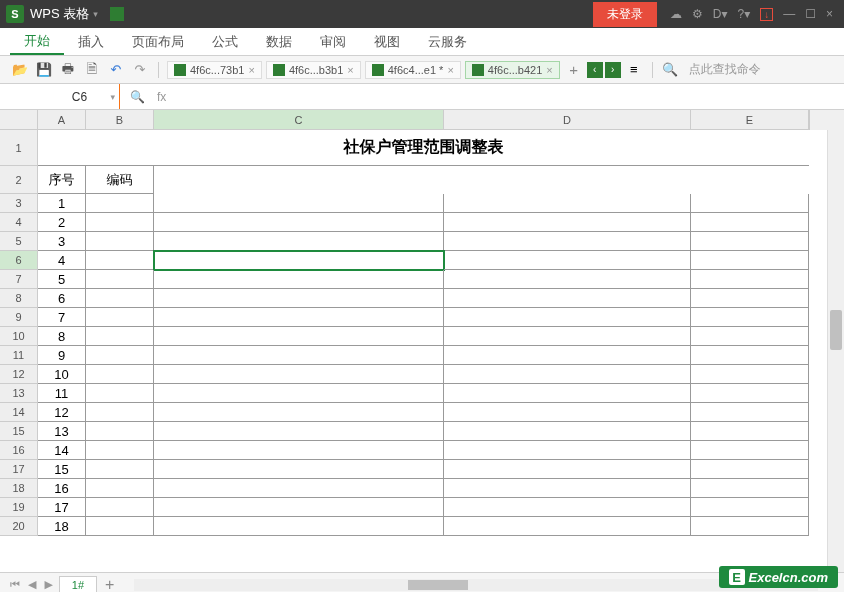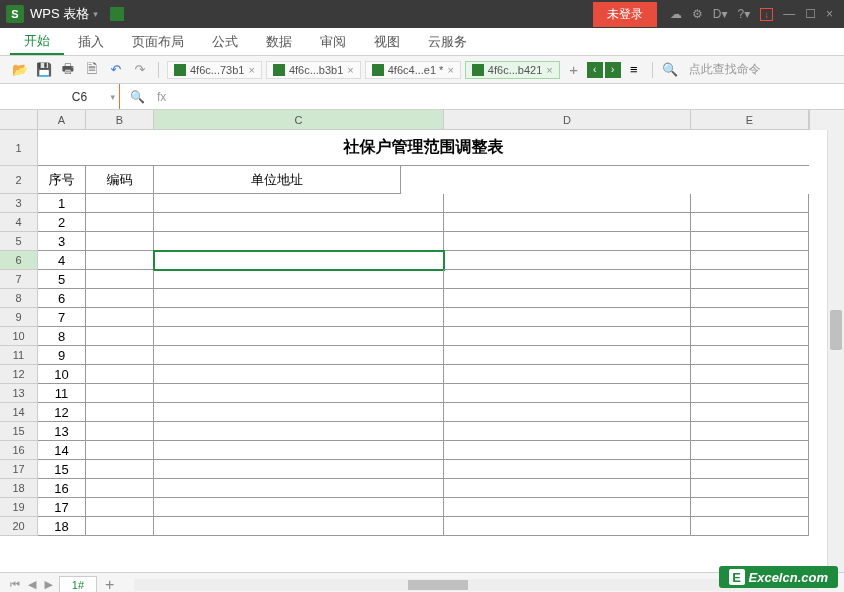--- a/index.html
+++ b/index.html
@@ -171,21 +171,20 @@
   </div>
   <div class="rows" id="rows">
       <div class="row row1">
         <div class="row-h">1</div>
         <div class="title-cell">社保户管理范围调整表</div>
       </div>
       <div class="row hdr-row">
         <div class="row-h">2</div>
         <div class="cell col-A" style="width:48px">序号</div>
         <div class="cell col-B" style="width:68px">编码</div>
-        <div class="cell col-D" style="width:247px">单位地址</div>
       </div>
       <div class="row data-row">
         <div class="row-h">3</div>
         <div class="cell col-A" style="width:48px">1</div>
         <div class="cell col-B" style="width:68px"></div>
         <div class="cell col-C" style="width:290px"></div>
         <div class="cell col-D" style="width:247px"></div>
         <div class="cell col-E" style="width:118px"></div>
       </div>
       <div class="row data-row">

